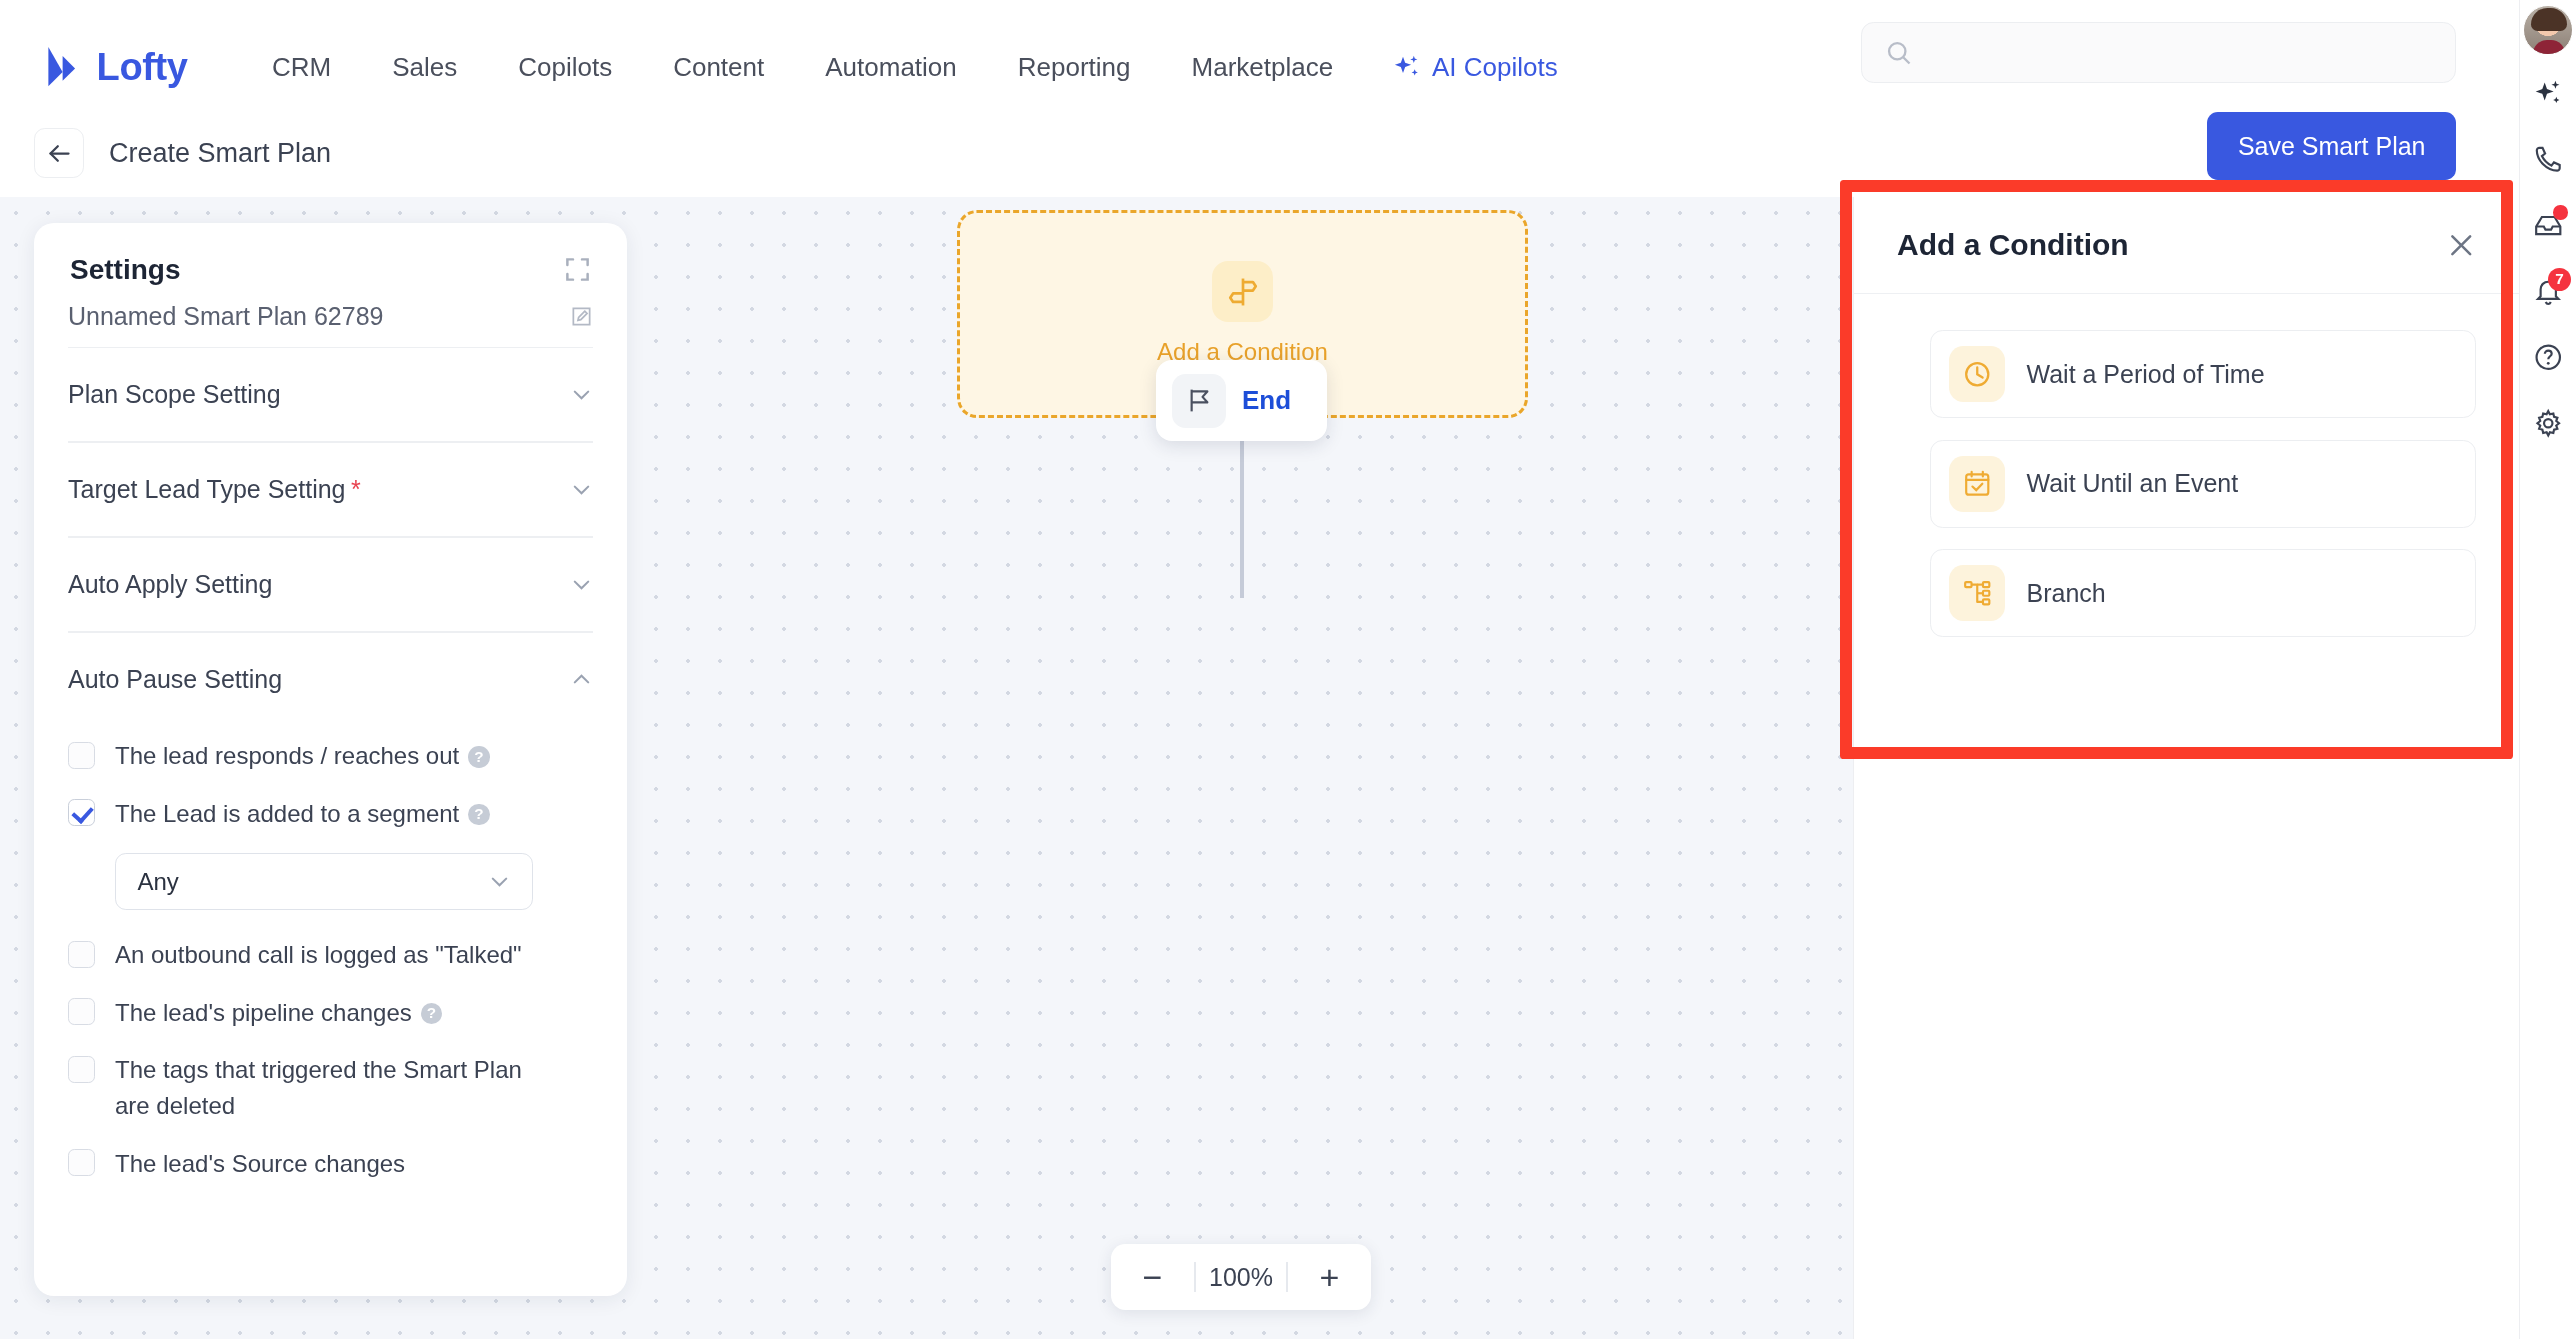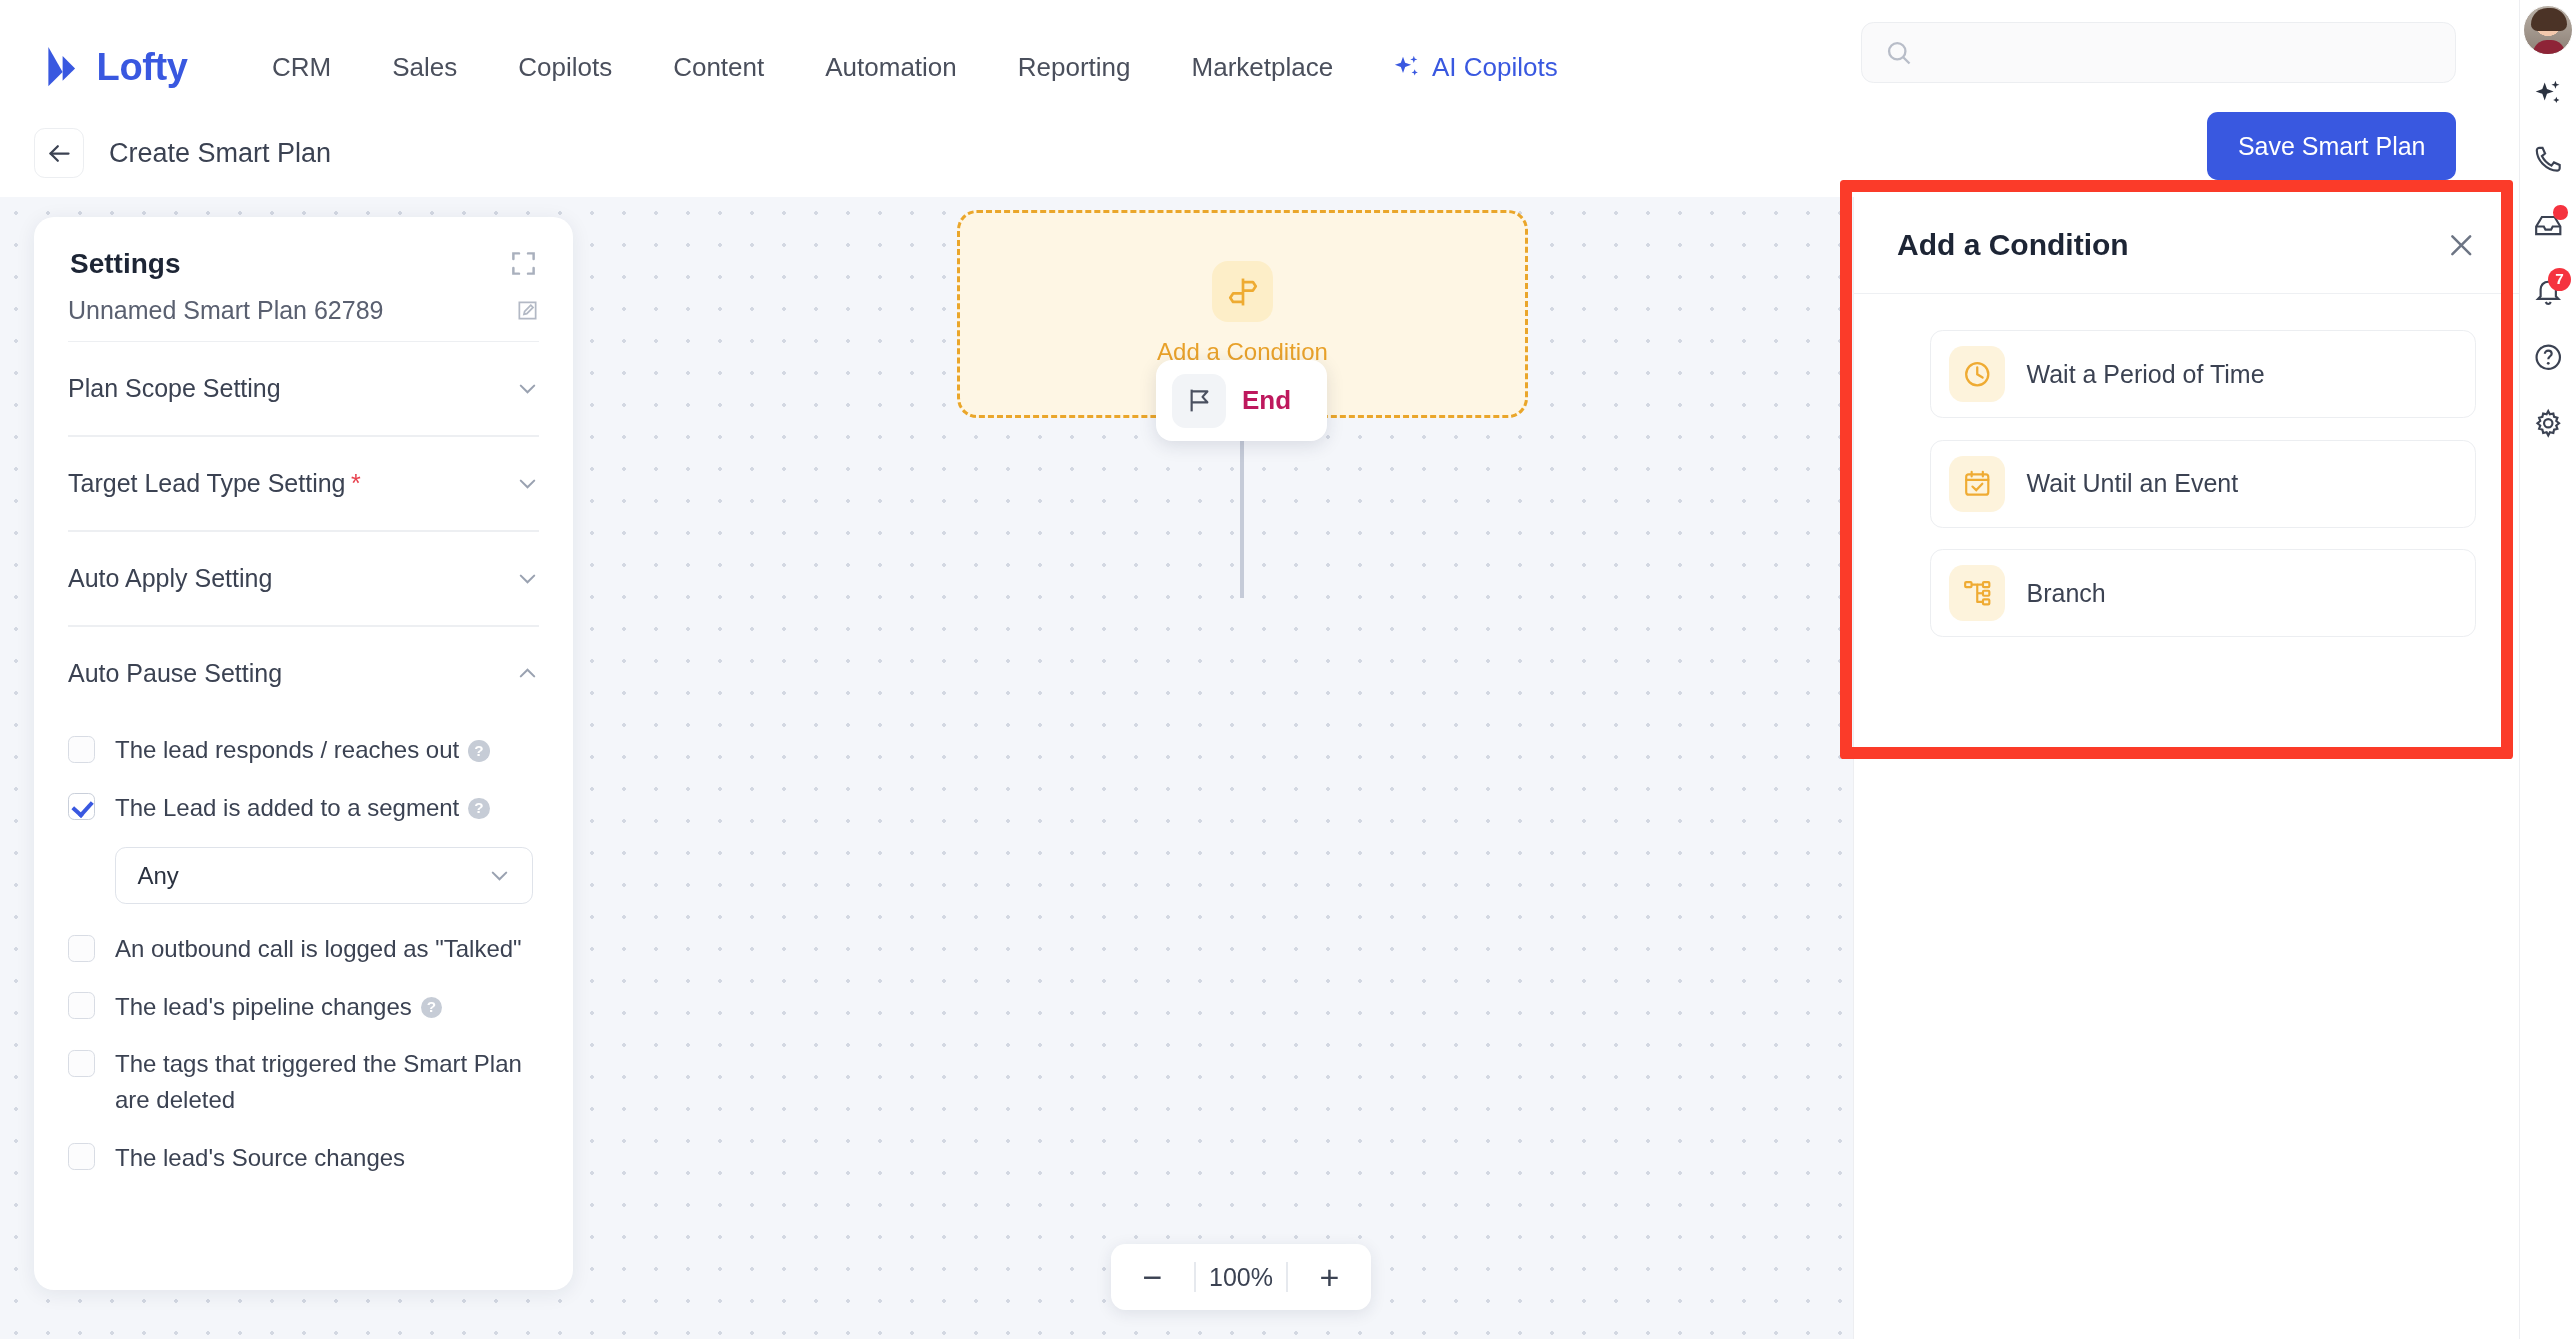--- a/index.html
+++ b/index.html
@@ -105,22 +105,22 @@
     position: absolute; left: 0; top: 197px;
     width: 2519px; height: 1142px;
     background-color: #f4f6fa;
     background-image: radial-gradient(#d3d8e2 1.8px, transparent 1.8px);
     background-size: 32px 32px;
     overflow: hidden;
   }
 
   
   .settings-card {
-    position: absolute; left: 34px; top: 20px;
-    width: 539px; height: 1073px;
+    position: absolute; left: 34px; top: 26px;
+    width: 593px; height: 1073px;
     background: #ffffff; border-radius: 20px;
     box-shadow: 0 3.6px 20px rgba(30,40,70,.08);
     overflow: hidden;
   }
   .settings-head {
     display:flex; align-items:center; justify-content:space-between;
     padding: 30.5px 36px 16px 36px;
   }
   .settings-title { font-size: 28px; font-weight: bold; color:#1d2535; }
   .collapse-ico { width: 27px; height: 27px; cursor:pointer; }
@@ -195,21 +195,21 @@
     width: 171px; height: 81px; background:#fff; border-radius: 16px;
     box-shadow: 0 4.5px 18px rgba(30,40,70,.13);
     display:flex; align-items:center; padding-left: 16px; gap: 16px;
     cursor:pointer;
   }
   .end-ico {
     width: 54px; height: 54px; border-radius: 13.5px; background:#f2f4f7;
     display:flex; align-items:center; justify-content:center;
   }
   .end-ico svg { width: 29px; height: 29px; }
-  .end-label { font-size: 26px; font-weight:bold; color:#be185d; }
+  .end-label { font-size: 26px; font-weight:bold; color:#1d4ed8; }
 
   .zoomctl {
     position:absolute; left: 1111px; top: 1047px;
     width: 260px; height: 66px; background:#fff; border-radius: 14.4px;
     box-shadow: 0 3.6px 16px rgba(30,40,70,.10);
     display:flex; align-items:center;
   }
   .zbtn {
     width: 83px; height:66px; display:flex; align-items:center; justify-content:center;
     cursor:pointer; font-size: 34px; color:#3b4252; font-weight:300;

